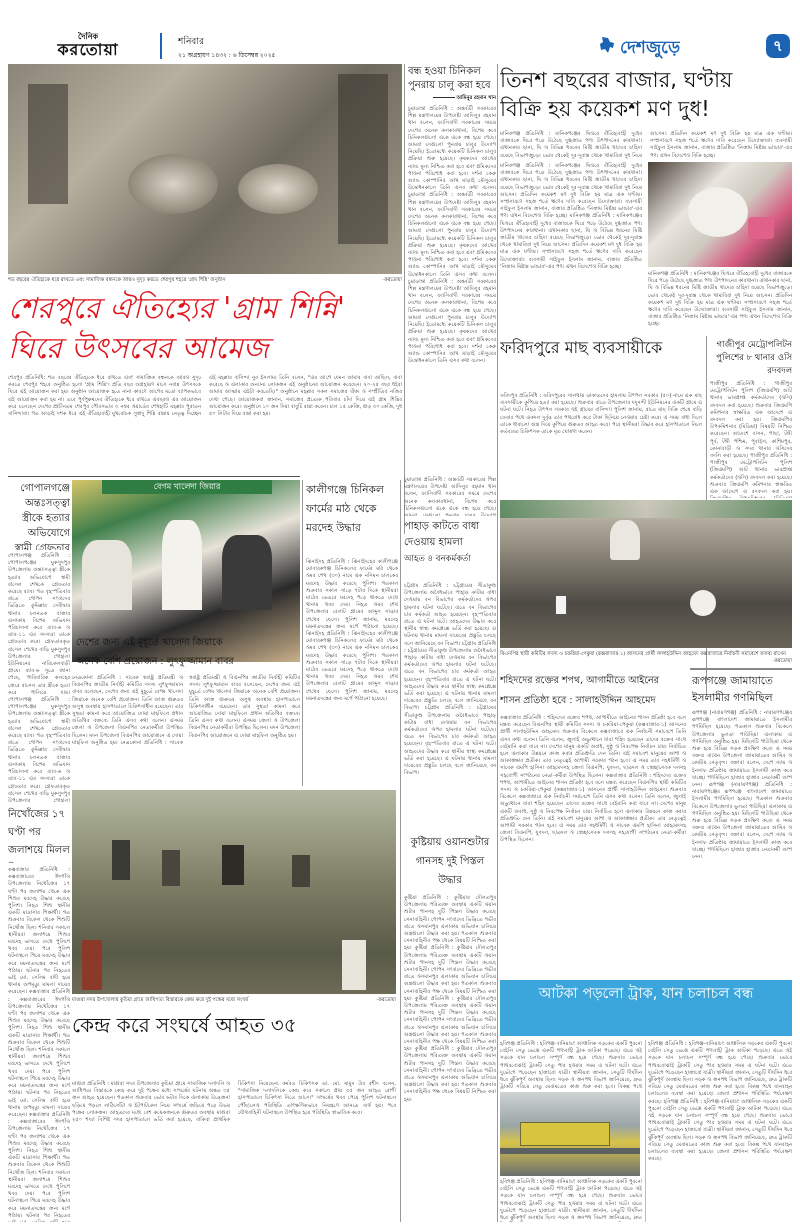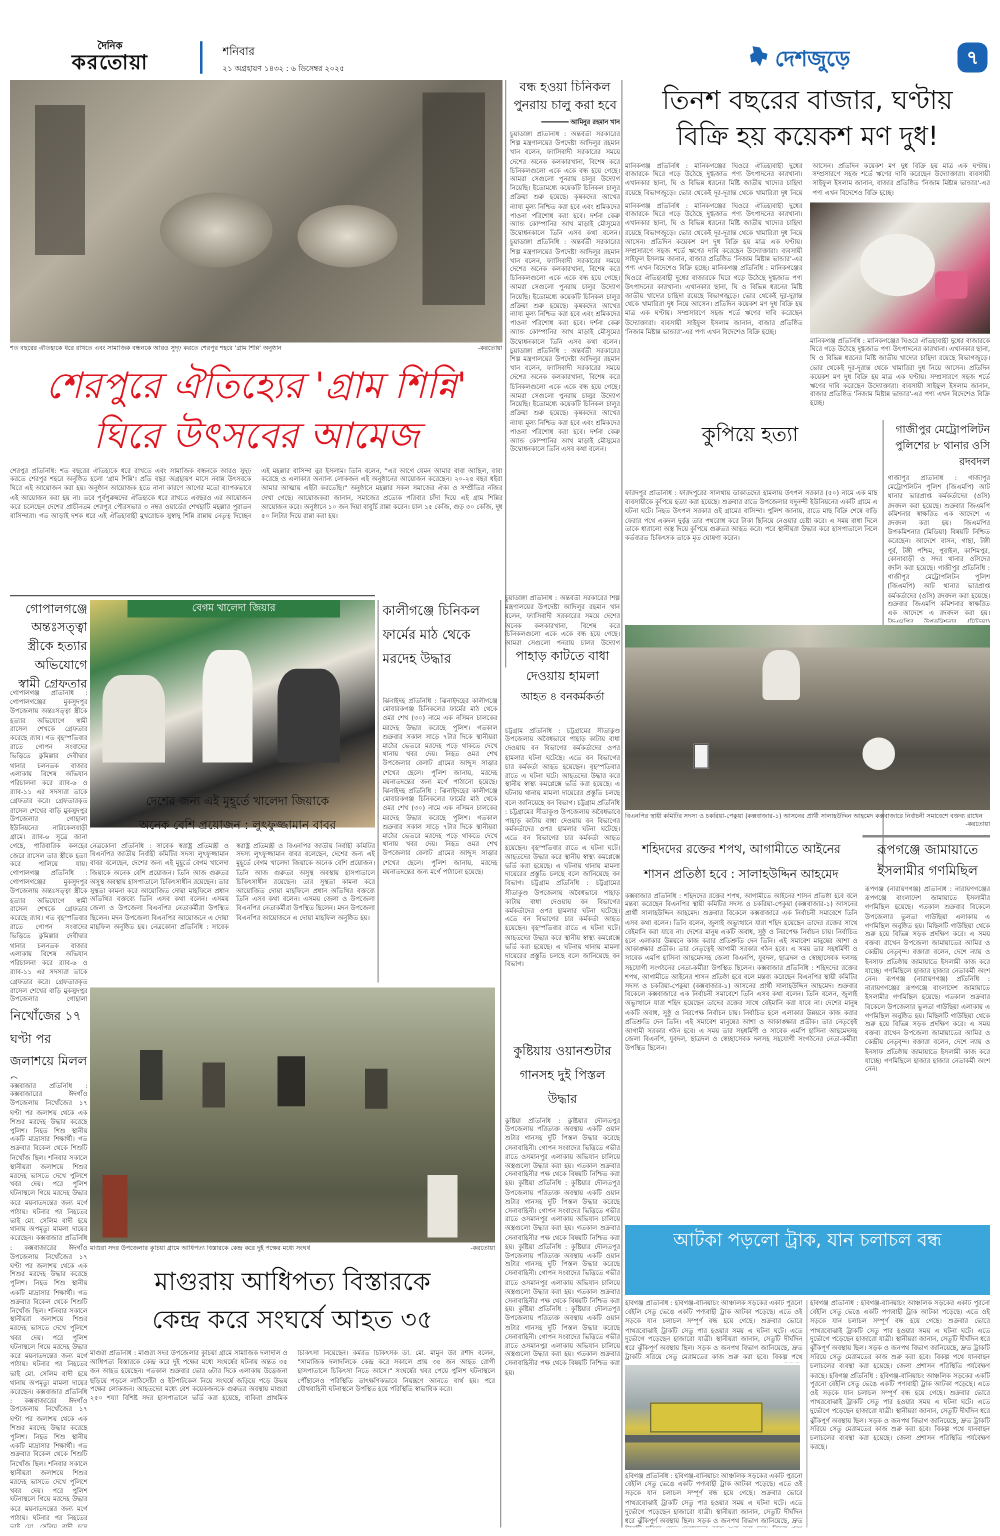--- a/index.html
+++ b/index.html
@@ -6,21 +6,21 @@
   body { width: 800px; height: 1229px; background: #fff; font-family: "DejaVu Serif", serif; color: #111; position: relative; overflow: hidden; }
   .abs { position: absolute; overflow: hidden; }
   .body-text { font-size: 5.2px; line-height: 7.2px; text-align: justify; color: #333; font-family: "DejaVu Sans", sans-serif; }
   .photo { background: linear-gradient(135deg, #8a8577 0%, #b7b0a0 30%, #6f6a5e 60%, #a39c8b 100%); }
   .photo.crowd { background: linear-gradient(180deg, #c9c4b6 0%, #8d877a 35%, #4d4a44 70%, #6b6558 100%); }
   .photo.rally { background: linear-gradient(160deg, #d7c56a 0%, #3f7f4b 22%, #e8e3d9 45%, #2a2a2a 70%, #c9b08a 100%); }
   .photo.milk { background: linear-gradient(135deg, #4a4038 0%, #e9e6df 35%, #cfcac0 55%, #d65a80 75%, #3b332c 100%); }
   .photo.bridge { background: linear-gradient(180deg, #cfd3d4 0%, #9aa5a6 40%, #d8c44a 60%, #6b7070 100%); }
   .photo.fight { background: linear-gradient(180deg, #b4b8a0 0%, #7e7f66 45%, #585a48 80%, #6e6b57 100%); }
   .caption { font-size: 5px; line-height: 7px; color: #333; font-family: "DejaVu Sans", sans-serif; }
-  .hl { font-family: "DejaVu Sans", sans-serif; color: #111; text-align: center; line-height: 1.15; }
+  .hl { font-family: "DejaVu Sans", sans-serif; color: #111; text-align: left; line-height: 1.15; }
   .rule { position: absolute; background: #222; }
 </style>
 </head>
 <body>
 
 <div class="abs" style="left:0;top:0;width:800px;height:62px;">
   <div class="abs" style="left:28px;top:32px;width:120px;height:30px;text-align:center;">
     <div style="font-family:'DejaVu Sans',sans-serif;font-weight:bold;font-size:8px;line-height:9px;text-align:center;">দৈনিক</div>
     <div style="font-family:'DejaVu Sans',sans-serif;font-weight:900;font-size:16px;line-height:18px;letter-spacing:1px;">করতোয়া</div>
   </div>
@@ -85,21 +85,21 @@
 </div>
 <div class="abs photo milk" style="left:648px;top:162px;width:144px;height:105px;">
   <div class="abs" style="left:40px;top:25px;width:60px;height:50px;border-radius:50%;background:#f2f0ea;"></div>
   <div class="abs" style="left:100px;top:55px;width:26px;height:22px;border-radius:4px;background:#e0628a;"></div>
 </div>
 <div class="abs body-text" style="left:648px;top:270px;width:144px;height:60px;">
   <span>মানিকগঞ্জ প্রতিনিধি : মানিকগঞ্জের ঘিওরে ঐতিহ্যবাহী দুধের বাজারকে ঘিরে গড়ে উঠেছে দুগ্ধজাত পণ্য উৎপাদনের কারখানা। এখানকার ছানা, ঘি ও বিভিন্ন ধরনের মিষ্টি জাতীয় খাদ্যের চাহিদা রয়েছে বিভাগজুড়ে। ভোর থেকেই দূর-দূরান্ত থেকে খামারিরা দুধ নিয়ে আসেন। প্রতিদিন কয়েকশ মণ দুধ বিক্রি হয় মাত্র এক ঘণ্টায়। সম্প্রসারণে সহজ শর্তে ঋণের দাবি করেছেন উদ্যোক্তারা। ব্যবসায়ী সাইফুল ইসলাম জানান, বাজার প্রতিষ্ঠিত 'নিজাম মিষ্টান্ন ভান্ডার'-এর পণ্য এখন বিদেশেও বিক্রি হচ্ছে।</span>
 </div>
 
 <div class="abs hl" style="left:500px;top:336px;width:200px;height:52px;">
-  <div style="font-size:16px;line-height:24px;white-space:nowrap;">কুপিয়ে হত্যা</div>
+  <div style="font-size:16px;line-height:24px;white-space:nowrap;">ফরিদপুরে মাছ ব্যবসায়ীকে</div>
 </div>
 <div class="abs body-text" style="left:500px;top:392px;width:202px;height:104px;">
   <span>ফরিদপুর প্রতিনিধি : ফরিদপুরের সালথায় ডাকাতদের হামলায় উৎপল সরকার (৫০) নামে এক মাছ ব্যবসায়ীকে কুপিয়ে হত্যা করা হয়েছে। শুক্রবার রাতে উপজেলার যদুনন্দী ইউনিয়নের একটি গ্রামে এ ঘটনা ঘটে। নিহত উৎপল সরকার ওই গ্রামের বাসিন্দা। পুলিশ জানায়, রাতে মাছ বিক্রি শেষে বাড়ি ফেরার পথে একদল দুর্বৃত্ত তার পথরোধ করে টাকা ছিনিয়ে নেওয়ার চেষ্টা করে। এ সময় বাধা দিলে তাকে ধারালো অস্ত্র দিয়ে কুপিয়ে গুরুতর আহত করে। পরে স্থানীয়রা উদ্ধার করে হাসপাতালে নিলে কর্তব্যরত চিকিৎসক তাকে মৃত ঘোষণা করেন।</span>
 </div>
 
 <div class="rule" style="left:706px;top:336px;width:1px;height:360px;background:#999;"></div>
 <div class="abs" style="left:710px;top:338px;width:82px;height:160px;">
   <div class="hl" style="font-size:8.5px;line-height:13px;text-align:right;">গাজীপুর মেট্রোপলিটন পুলিশের ৮ থানার ওসি রদবদল</div>
   <div class="body-text" style="margin-top:3px;height:130px;overflow:hidden;">
     <span>গাজীপুর প্রতিনিধি : গাজীপুর মেট্রোপলিটন পুলিশ (জিএমপি) আট থানার ভারপ্রাপ্ত কর্মকর্তাদের (ওসি) রদবদল করা হয়েছে। শুক্রবার জিএমপি কমিশনার স্বাক্ষরিত এক আদেশে এ রদবদল করা হয়। জিএমপির উপকমিশনার (মিডিয়া) বিষয়টি নিশ্চিত করেছেন। আদেশে বাসন, গাছা, টঙ্গী পূর্ব, টঙ্গী পশ্চিম, পূবাইল, কাশিমপুর, কোনাবাড়ী ও সদর থানার ওসিদের বদলি করা হয়েছে।</span>
@@ -122,21 +122,21 @@
   <div style="font-size:9.5px;line-height:20px;white-space:nowrap;">শহিদদের রক্তের শপথ, আগামীতে আইনের</div>
   <div style="font-size:9.5px;line-height:20px;white-space:nowrap;">শাসন প্রতিষ্ঠা হবে : সালাহউদ্দিন আহমেদ</div>
 </div>
 <div class="abs body-text" style="left:500px;top:714px;width:186px;height:262px;">
   <span>কক্সবাজার প্রতিনিধি : শহিদদের রক্তের শপথ, আগামীতে আইনের শাসন প্রতিষ্ঠা হবে বলে মন্তব্য করেছেন বিএনপির স্থায়ী কমিটির সদস্য ও চকরিয়া-পেকুয়া (কক্সবাজার-১) আসনের প্রার্থী সালাহউদ্দিন আহমেদ। শুক্রবার বিকেলে কক্সবাজারে এক নির্বাচনী সমাবেশে তিনি এসব কথা বলেন। তিনি বলেন, জুলাই অভ্যুত্থানে যারা শহিদ হয়েছেন তাদের রক্তের সাথে বেইমানি করা যাবে না। দেশের মানুষ একটি অবাধ, সুষ্ঠু ও নিরপেক্ষ নির্বাচন চায়। নির্বাচিত হলে এলাকার উন্নয়নে কাজ করার প্রতিশ্রুতি দেন তিনি। এই সমাবেশ মানুষের আশা ও আকাঙ্ক্ষার প্রতীক। তার নেতৃত্বেই আগামী সরকার গঠন হবে। এ সময় তার সহধর্মিণী ও সাবেক এমপি হাসিনা আহমেদসহ জেলা বিএনপি, যুবদল, ছাত্রদল ও স্বেচ্ছাসেবক দলসহ সহযোগী সংগঠনের নেতা-কর্মীরা উপস্থিত ছিলেন।</span>
   <span>কক্সবাজার প্রতিনিধি : শহিদদের রক্তের শপথ, আগামীতে আইনের শাসন প্রতিষ্ঠা হবে বলে মন্তব্য করেছেন বিএনপির স্থায়ী কমিটির সদস্য ও চকরিয়া-পেকুয়া (কক্সবাজার-১) আসনের প্রার্থী সালাহউদ্দিন আহমেদ। শুক্রবার বিকেলে কক্সবাজারে এক নির্বাচনী সমাবেশে তিনি এসব কথা বলেন। তিনি বলেন, জুলাই অভ্যুত্থানে যারা শহিদ হয়েছেন তাদের রক্তের সাথে বেইমানি করা যাবে না। দেশের মানুষ একটি অবাধ, সুষ্ঠু ও নিরপেক্ষ নির্বাচন চায়। নির্বাচিত হলে এলাকার উন্নয়নে কাজ করার প্রতিশ্রুতি দেন তিনি। এই সমাবেশ মানুষের আশা ও আকাঙ্ক্ষার প্রতীক। তার নেতৃত্বেই আগামী সরকার গঠন হবে। এ সময় তার সহধর্মিণী ও সাবেক এমপি হাসিনা আহমেদসহ জেলা বিএনপি, যুবদল, ছাত্রদল ও স্বেচ্ছাসেবক দলসহ সহযোগী সংগঠনের নেতা-কর্মীরা উপস্থিত ছিলেন।</span>
 </div>
 
 <div class="rule" style="left:690px;top:668px;width:102px;height:2px;background:#888;"></div>
 <div class="abs" style="left:692px;top:672px;width:100px;height:305px;">
-  <div class="hl" style="font-size:10.5px;line-height:17px;text-align:center;">রূপগঞ্জে জামায়াতে ইসলামীর গণমিছিল</div>
+  <div class="hl" style="font-size:10.5px;line-height:17px;text-align:left;">রূপগঞ্জে জামায়াতে ইসলামীর গণমিছিল</div>
   <div class="body-text" style="margin-top:3px;height:260px;overflow:hidden;">
     <span>রূপগঞ্জ (নারায়ণগঞ্জ) প্রতিনিধি : নারায়ণগঞ্জের রূপগঞ্জে বাংলাদেশ জামায়াতে ইসলামীর গণমিছিল হয়েছে। গতকাল শুক্রবার বিকেলে উপজেলার ভুলতা গাউছিয়া এলাকায় এ গণমিছিল অনুষ্ঠিত হয়। মিছিলটি গাউছিয়া থেকে শুরু হয়ে বিভিন্ন সড়ক প্রদক্ষিণ করে। এ সময় বক্তব্য রাখেন উপজেলা জামায়াতের আমির ও কেন্দ্রীয় নেতৃবৃন্দ। বক্তারা বলেন, দেশে ন্যায় ও ইনসাফ প্রতিষ্ঠায় জামায়াতে ইসলামী কাজ করে যাচ্ছে। গণমিছিলে হাজার হাজার নেতাকর্মী অংশ নেন।</span>
     <span>রূপগঞ্জ (নারায়ণগঞ্জ) প্রতিনিধি : নারায়ণগঞ্জের রূপগঞ্জে বাংলাদেশ জামায়াতে ইসলামীর গণমিছিল হয়েছে। গতকাল শুক্রবার বিকেলে উপজেলার ভুলতা গাউছিয়া এলাকায় এ গণমিছিল অনুষ্ঠিত হয়। মিছিলটি গাউছিয়া থেকে শুরু হয়ে বিভিন্ন সড়ক প্রদক্ষিণ করে। এ সময় বক্তব্য রাখেন উপজেলা জামায়াতের আমির ও কেন্দ্রীয় নেতৃবৃন্দ। বক্তারা বলেন, দেশে ন্যায় ও ইনসাফ প্রতিষ্ঠায় জামায়াতে ইসলামী কাজ করে যাচ্ছে। গণমিছিলে হাজার হাজার নেতাকর্মী অংশ নেন।</span>
   </div>
 </div>
 
 <div class="abs" style="left:500px;top:980px;width:292px;height:56px;background:#3aa6dc;text-align:center;">
   <div style="font-family:'DejaVu Sans',sans-serif;color:#fff;font-size:14.5px;line-height:26px;white-space:nowrap;">আটকা পড়লো ট্রাক, যান চলাচল বন্ধ</div>
 </div>
 <div class="abs body-text" style="left:500px;top:1040px;width:142px;height:50px;">
@@ -223,21 +223,20 @@
   <div class="abs" style="left:150px;top:55px;width:22px;height:40px;background:#2e2c27;"></div>
   <div class="abs" style="left:220px;top:65px;width:18px;height:32px;background:#45423a;"></div>
   <div class="abs" style="left:270px;top:150px;width:24px;height:50px;background:#e8e5dd;"></div>
   <div class="abs" style="left:10px;top:150px;width:20px;height:50px;background:#8b3a2a;"></div>
 </div>
 <div class="abs caption" style="left:72px;top:996px;width:324px;height:8px;white-space:nowrap;">
   <span>মাগুরা সদর উপজেলার কুচিয়া গ্রামে আধিপত্য বিস্তারকে কেন্দ্র করে দুই পক্ষের মধ্যে সংঘর্ষ</span>
   <span style="position:absolute;right:0;">-করতোয়া</span>
 </div>
 <div class="abs hl" style="left:72px;top:1010px;width:324px;height:84px;">
-  <div style="font-size:20px;line-height:30px;white-space:nowrap;">মাগুরায় আধিপত্য বিস্তারকে</div>
   <div style="font-size:20px;line-height:30px;white-space:nowrap;">কেন্দ্র করে সংঘর্ষে আহত ৩৫</div>
 </div>
 <div class="abs body-text" style="left:72px;top:1080px;width:324px;height:142px;column-count:2;column-gap:8px;">
   <span>মাগুরা প্রতিনিধি : মাগুরা সদর উপজেলার কুচিয়া গ্রামে সামাজিক দলাদলি ও আধিপত্য বিস্তারকে কেন্দ্র করে দুই পক্ষের মধ্যে সংঘর্ষের ঘটনায় অন্তত ৩৫ জন আহত হয়েছেন। গতকাল শুক্রবার ভোর ৬টার দিকে এলাকায় উত্তেজনা ছড়িয়ে পড়লে লাঠিসোঁটা ও ইটপাটকেল নিয়ে সংঘর্ষে জড়িয়ে পড়ে উভয় পক্ষের লোকজন। আহতদের মধ্যে বেশ কয়েকজনকে গুরুতর অবস্থায় মাগুরা ২৫০ শয্যা বিশিষ্ট সদর হাসপাতালে ভর্তি করা হয়েছে, বাকিরা প্রাথমিক চিকিৎসা নিয়েছেন। কর্মরত চিকিৎসক ডা. মো. মামুন উর রশীদ বলেন, "সামাজিক দলাদলিকে কেন্দ্র করে সকালে প্রায় ৩৫ জন আহত রোগী হাসপাতালে চিকিৎসা নিতে আসে।" সংঘর্ষের খবর পেয়ে পুলিশ ঘটনাস্থলে পৌঁছালেও পরিস্থিতি তাৎক্ষণিকভাবে নিয়ন্ত্রণে আনতে ব্যর্থ হয়। পরে যৌথবাহিনী ঘটনাস্থলে উপস্থিত হয়ে পরিস্থিতি স্বাভাবিক করে।</span>
 </div>
 
 <div class="rule" style="left:302px;top:480px;width:1px;height:306px;background:#999;"></div>
 <div class="rule" style="left:400px;top:480px;width:1px;height:742px;background:#999;"></div>
 <div class="rule" style="left:497px;top:64px;width:1px;height:1158px;background:#999;"></div>
 <div class="rule" style="left:645px;top:1040px;width:1px;height:182px;background:#bbb;"></div>

